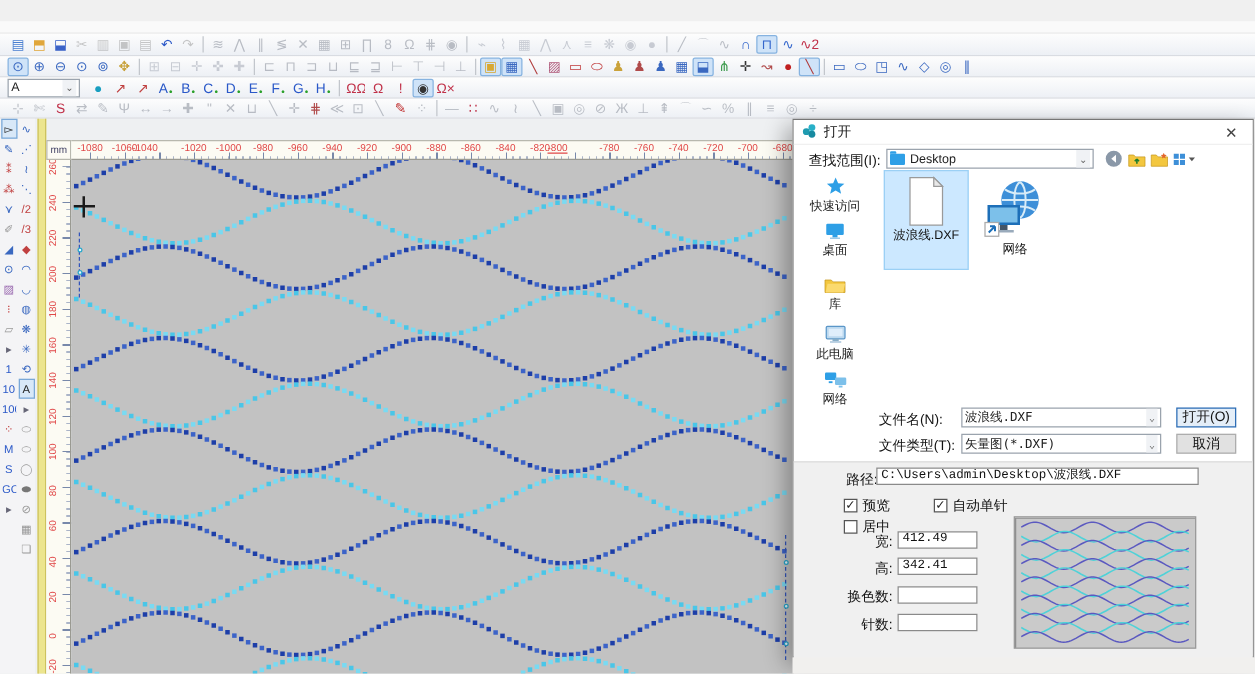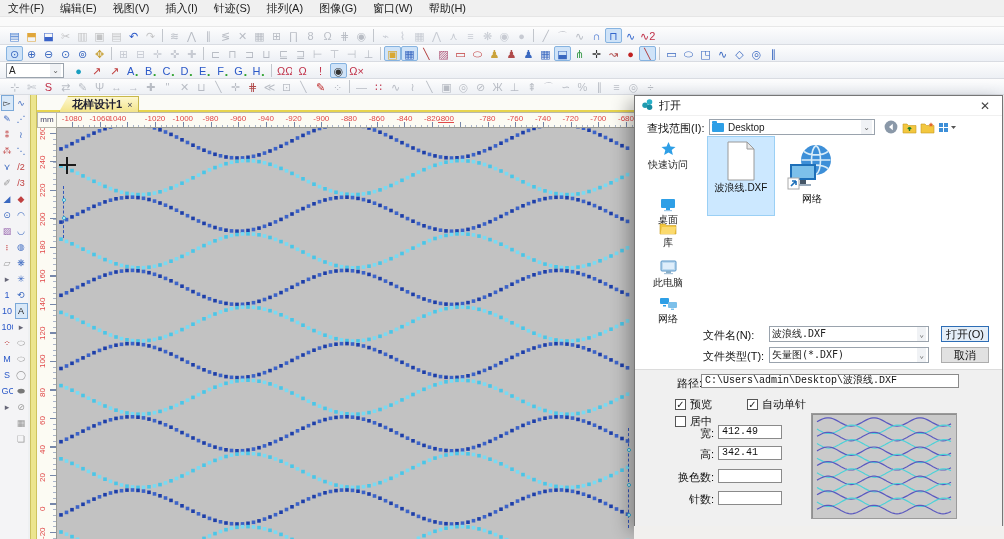--- a/index.html
+++ b/index.html
@@ -119,31 +119,20 @@
   #numfields .nf:nth-child(3){top:99px;}
   #numfields .nf:nth-child(4){top:121px;}
   #previewpane{position:absolute;left:176px;top:43px;width:146px;height:106px;background:#cacaca;
     border:1px solid #9a9a9a;box-shadow:inset 1px 1px 0 #8f8f8f;}
   #understrip{position:absolute;left:634px;top:526px;width:370px;height:13px;background:#f1f0ee;}
 </style>
 </head>
 <body>
 
 <div id="app">
-  <div id="menubar">
-      <span class="mi">文件(F)</span>
-      <span class="mi">编辑(E)</span>
-      <span class="mi">视图(V)</span>
-      <span class="mi">插入(I)</span>
-      <span class="mi">针迹(S)</span>
-      <span class="mi">排列(A)</span>
-      <span class="mi">图像(G)</span>
-      <span class="mi">窗口(W)</span>
-      <span class="mi">帮助(H)</span>
-    </div>
   <div id="strip2"></div>
 
   <div id="tb-a" class="tbrow">
       <span class="tbtn" style="color: rgb(74, 127, 208);">▤</span>
       <span class="tbtn" style="color: rgb(224, 166, 58);">⬒</span>
       <span class="tbtn" style="color: rgb(58, 98, 200);">⬓</span>
       <span class="tbtn d" style="color: rgb(136, 136, 136);">✂</span>
       <span class="tbtn d" style="color: rgb(136, 136, 136);">▥</span>
       <span class="tbtn d" style="color: rgb(136, 136, 136);">▣</span>
       <span class="tbtn d" style="color: rgb(136, 136, 136);">▤</span>
@@ -342,26 +331,20 @@
           <span class="lbtn" style="color: rgb(153, 153, 153);">⬭</span>
           <span class="lbtn" style="color: rgb(153, 153, 153);">◯</span>
           <span class="lbtn" style="color: rgb(119, 119, 119);">⬬</span>
           <span class="lbtn" style="color: rgb(153, 153, 153);">⊘</span>
           <span class="lbtn" style="color: rgb(153, 153, 153);">▦</span>
           <span class="lbtn" style="color: rgb(153, 153, 153);">❏</span>
         </div>
     </div>
     <div id="ystrip"></div>
     <div id="docarea">
-      <div id="tabbar">
-        <div class="tab">
-          <span>花样设计1</span>
-          <span class="tclose">×</span>
-        </div>
-      </div>
       <div id="corner">mm</div>
       <div id="hruler">
           <span class="hlab" style="left: 15px;">-1080</span>
           <span class="hlab" style="left: 42.7px;">-1060</span>
           <span class="hlab" style="left: 59px;">-1040</span>
           <span class="hlab" style="left: 98.1px;">-1020</span>
           <span class="hlab" style="left: 125.8px;">-1000</span>
           <span class="hlab" style="left: 153.5px;">-980</span>
           <span class="hlab" style="left: 181.2px;">-960</span>
           <span class="hlab" style="left: 208.9px;">-940</span>
@@ -1646,21 +1629,21 @@
               <rect x="1" y="7" width="4" height="4" fill="#3d8fd8"></rect>
               <rect x="6" y="7" width="4" height="4" fill="#3d8fd8"></rect>
               <path d="M13 5l2.5 3L18 5z" fill="#555"></path>
             </svg>
         </span>
       </div>
       <div class="places" id="places">
           <div class="place" style="top: 25px;"><span><svg width="17" height="16" viewBox="0 0 16 16">
                 <path d="M8 1l2 4.5 5 .4-3.8 3.2 1.2 4.9L8 11.4 3.6 14l1.2-4.9L1 5.9l5-.4z" fill="#2e9fe6"></path>
               </svg></span><div>快速访问</div></div>
-          <div class="place" style="top: 81px; font-family: Liberation Mono, monospace;"><span><svg width="18" height="15" viewBox="0 0 18 15">
+          <div class="place" style="top: 61px; font-family: Liberation Mono, monospace;"><span><svg width="18" height="15" viewBox="0 0 18 15">
                 <rect x="2" y="2" width="14" height="9" rx="1" fill="#2e9fe6"></rect>
                 <rect x="7" y="11" width="4" height="2" fill="#2e9fe6"></rect>
                 <rect x="5" y="13" width="8" height="1.2" fill="#9cc9e8"></rect>
               </svg></span><div>桌面</div></div>
           <div class="place" style="top: 105px;"><span><svg width="18" height="14" viewBox="0 0 18 14">
                 <path d="M1 3h5l1.5 1.5H17V13H1z" fill="#f3c73f" stroke="#c79a22" stroke-width=".6"></path>
                 <path d="M3 6h14l-1.5 7H1.5z" fill="#fbda6e"></path>
               </svg></span><div>库</div></div>
           <div class="place" style="top: 143px;"><span><svg width="19" height="16" viewBox="0 0 19 16">
                 <rect x="2" y="2" width="15" height="10" rx="1" fill="#bcd9ef" stroke="#5a96c8"></rect>

